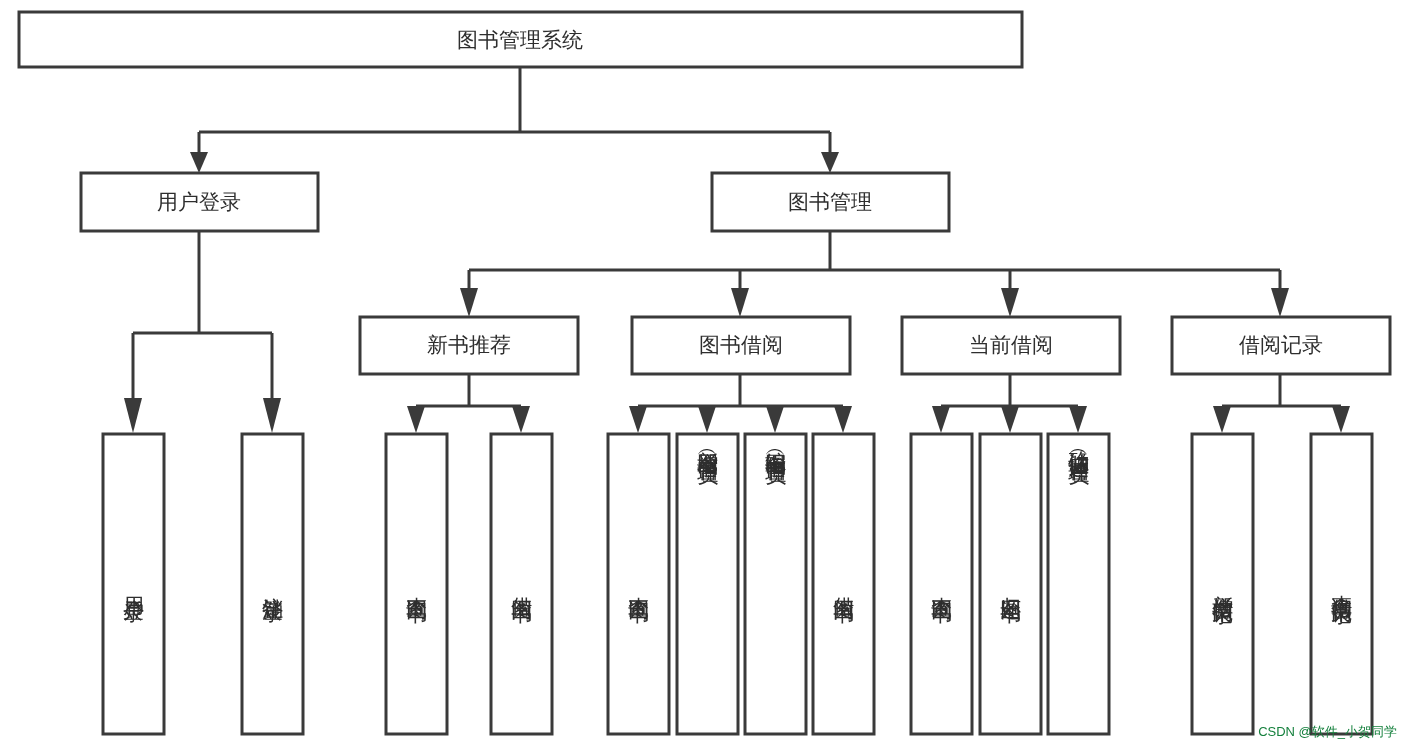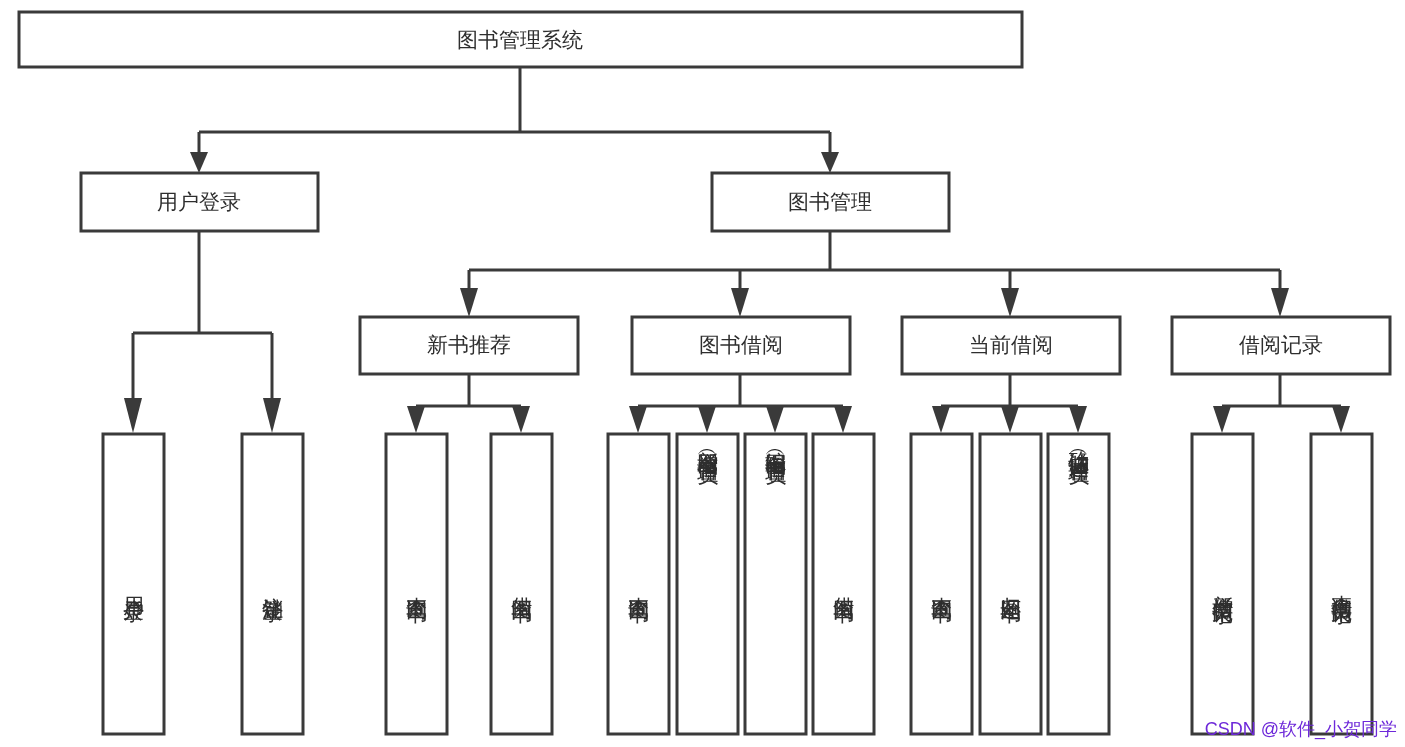--- a/index.html
+++ b/index.html
@@ -65,22 +65,22 @@
     color: #2e2e2e;
     letter-spacing: 2px;
     white-space: nowrap;
     text-align: center;
   }
   .watermark {
     position: absolute;
     right: 8px;
     bottom: 6px;
     font-family: "Liberation Sans", "DejaVu Sans", sans-serif;
-    font-size: 18px;
-    color: #6d28d9;
+    font-size: 13px;
+    color: #15803d;
     white-space: nowrap;
     pointer-events: none;
   }
 </style>
 </head>
 <body>
 
 <div id="diagram-root">
 
   <svg class="diagram-svg" viewBox="0 0 1405 747">

